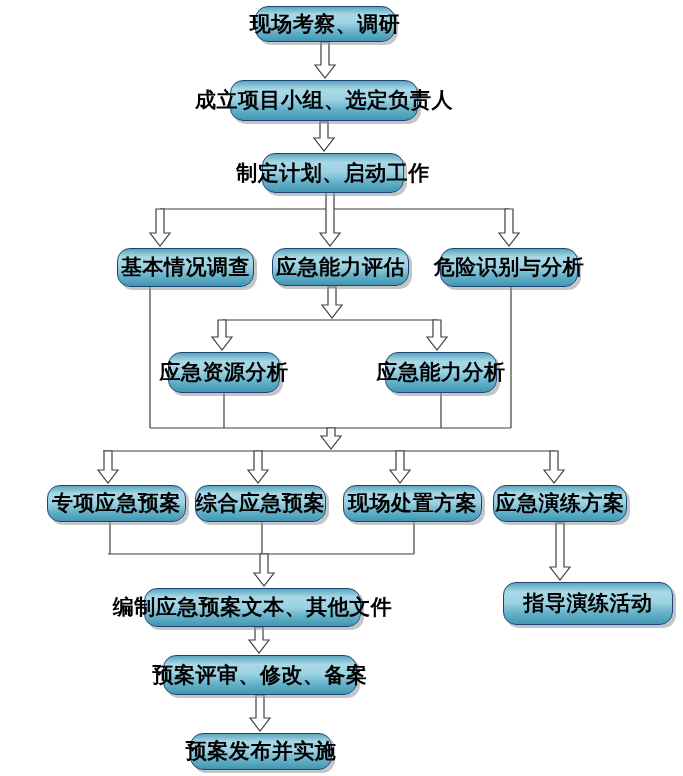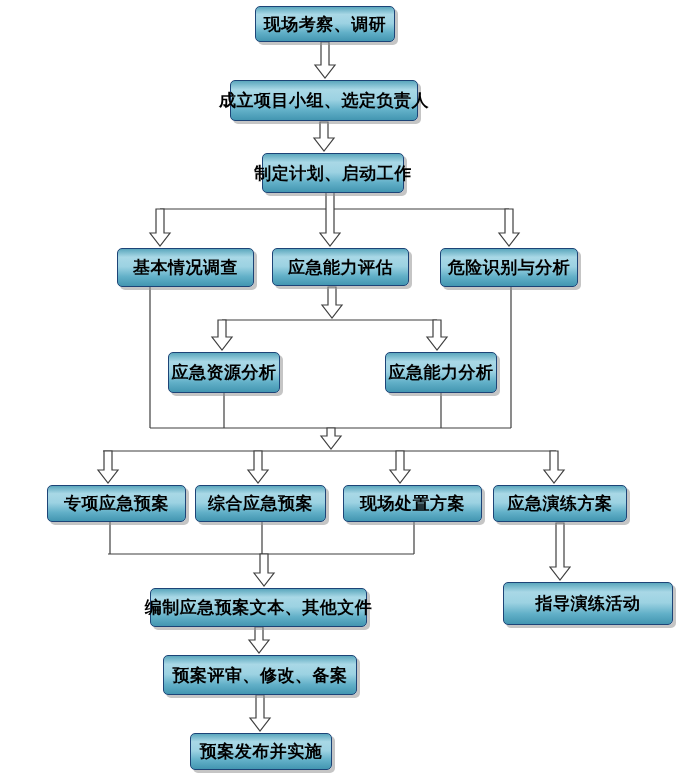--- a/index.html
+++ b/index.html
@@ -11,25 +11,25 @@
     overflow:hidden;
   }
   #connectors{
     position:absolute;left:0;top:0;width:683px;height:776px;
   }
   .node{
     position:absolute;
     box-sizing:border-box;
     display:flex;align-items:center;justify-content:center;
     text-align:left;
-    font-size:17px;font-weight:bold;color:#000;
+    font-size:21px;font-weight:bold;color:#000;
     letter-spacing:0.5px;
     background:linear-gradient(180deg,#5ba7bd 0%,#a9d8e6 22%,#9cd2e2 48%,#62b0c8 75%,#4396b1 100%);
     border:1px solid #1d4477;
-    border-radius:5px;
+    border-radius:13px;
     box-shadow:3px 3px 0 rgba(150,150,150,0.55);
   }
   .node span{
     white-space:nowrap;
     line-height:1;
   }
 </style>
 </head>
 <body>
 
@@ -95,21 +95,21 @@
     </div>
     <div class="node" style="left: 195px; top: 485px; width: 131px; height: 37px;">
       <span>综合应急预案</span>
     </div>
     <div class="node" style="left: 343px; top: 485px; width: 139px; height: 37px;">
       <span>现场处置方案</span>
     </div>
     <div class="node" style="left: 493px; top: 485px; width: 134px; height: 37px;">
       <span>应急演练方案</span>
     </div>
-    <div class="node" style="left: 150px; top: 588px; width: 217px; height: 39px;">
+    <div class="node" style="left: 144px; top: 588px; width: 217px; height: 39px;">
       <span>编制应急预案文本、其他文件</span>
     </div>
     <div class="node" style="left: 475px; top: 582px; width: 170px; height: 43px; margin-left: 28px;">
       <span>指导演练活动</span>
     </div>
     <div class="node" style="left: 163px; top: 655px; width: 194px; height: 40px;">
       <span>预案评审、修改、备案</span>
     </div>
     <div class="node" style="left: 190px; top: 733px; width: 142px; height: 37px;">
       <span>预案发布并实施</span>

